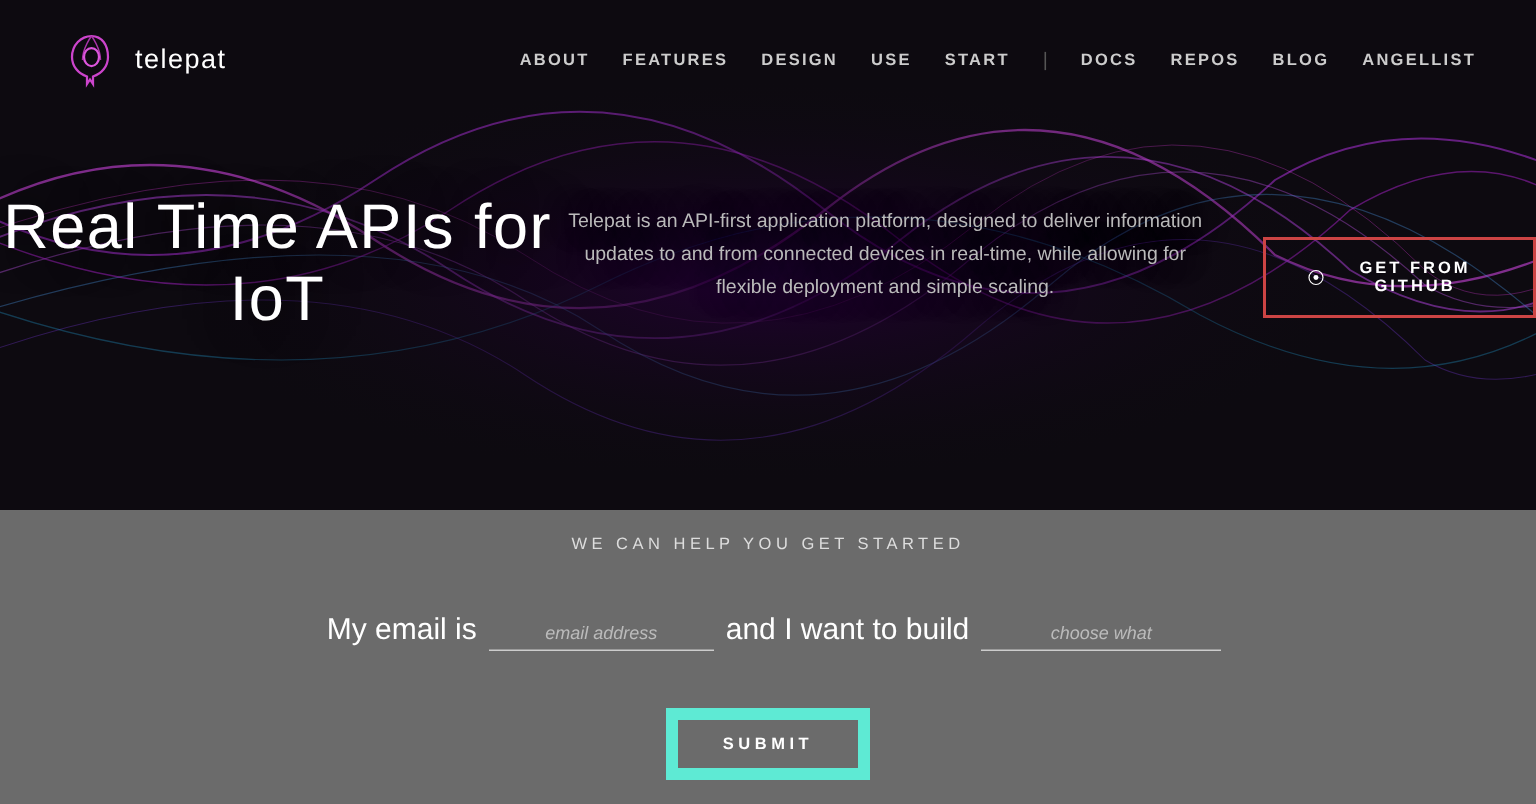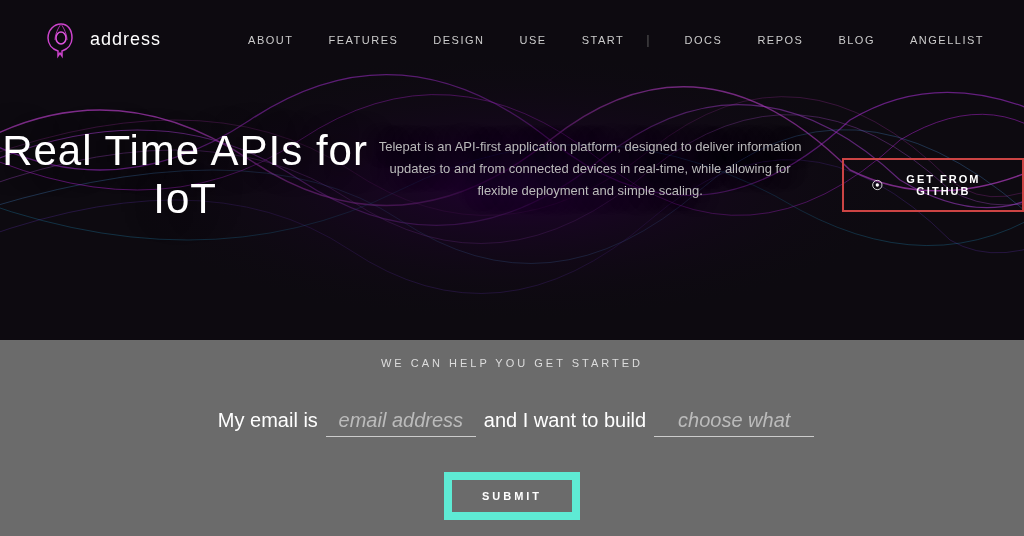--- a/index.html
+++ b/index.html
@@ -35,22 +35,21 @@
       align-items: center;
       gap: 22px;
       list-style: none;
     }
     .nav-links li a {
       color: #ccc;
       text-decoration: none;
       font-size: 11px;
       letter-spacing: 1.5px;
       text-transform: uppercase;
-      font-weight: 400;
-      margin-left: 13px;
+      font-weight: 700;
     }
     .nav-divider {
       color: #555;
       font-size: 13px;
     }
 
     
     .hero {
       position: relative;
       width: 100%;
@@ -145,21 +144,21 @@
     }
     .form-row span {
       white-space: nowrap;
       margin: 16px 8px;
     }
     .form-input {
       background: transparent;
       border: none;
       border-bottom: 1px solid #ccc;
       color: #ccc;
-      font-size: 20px;
+      font-size: 12px;
       font-style: italic;
       font-weight: 300;
       padding: 4px 8px;
       outline: none;
       width: 150px;
       text-align: center;
     }
     .form-input::placeholder {
       color: #bbb;
       font-style: italic;
@@ -183,21 +182,21 @@
 <body>
 
 <nav>
   <div class="logo">
     <svg class="logo-icon" viewBox="0 0 42 42" fill="none" xmlns="http://www.w3.org/2000/svg">
       <path d="M21 6 C14 6, 8 12, 8 20 C8 26, 12 31, 18 33 L18 38 L20 35 L22 38 L22 33 C28 31, 32 26, 32 20 C32 12, 28 6, 21 6Z" stroke="#cc44cc" stroke-width="1.5" fill="none"></path>
       <path d="M21 6 C21 6, 15 14, 15 22" stroke="#aa33aa" stroke-width="1" fill="none"></path>
       <path d="M21 6 C21 6, 27 14, 27 22" stroke="#aa33aa" stroke-width="1" fill="none"></path>
       <ellipse cx="21" cy="20" rx="5" ry="6" stroke="#dd55dd" stroke-width="1.5" fill="none"></ellipse>
     </svg>
-    <span class="logo-text">address</span>
+    <span class="logo-text">telepat</span>
   </div>
   <ul class="nav-links">
     <li><a>ABOUT</a></li>
     <li><a>FEATURES</a></li>
     <li><a>DESIGN</a></li>
     <li><a>USE</a></li>
     <li><a>START</a></li>
     <li class="nav-divider">|</li>
     <li><a>DOCS</a></li>
     <li><a>REPOS</a></li>

